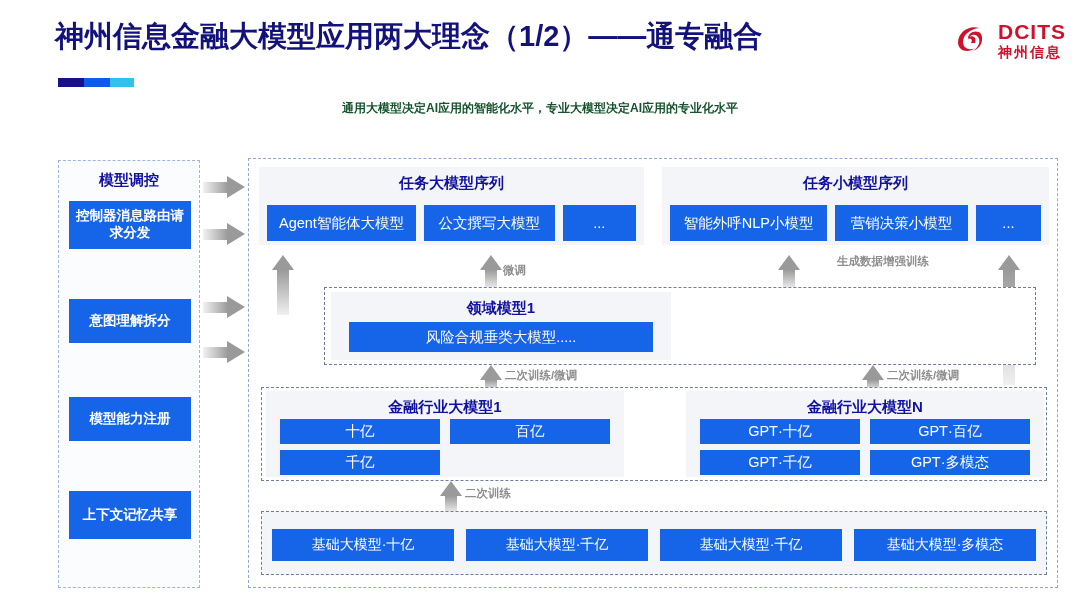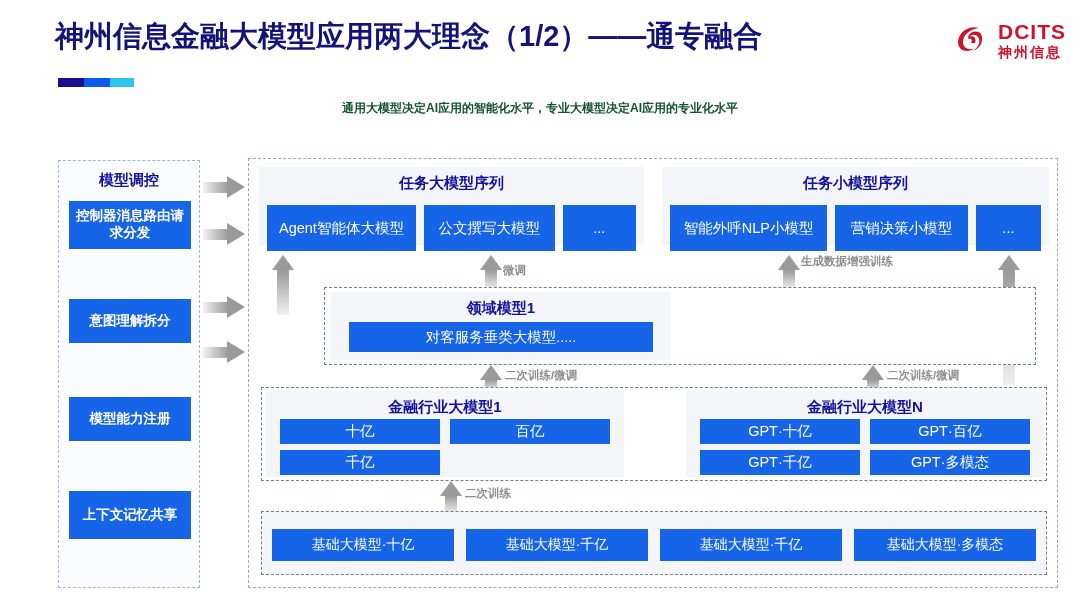--- a/index.html
+++ b/index.html
@@ -83,21 +83,21 @@
   .blue{
     background:#1665e8;color:#ffffff;font-size:14.5px;
     display:flex;align-items:center;justify-content:center;text-align:center;
     box-sizing:border-box;padding:2px 4px;white-space:nowrap;
   }
 
   
   .seq{position:absolute;top:8px;height:78px;background:#f3f5f8;}
   .seq-left{left:10px;width:385px;}
   .seq-right{left:413px;width:387px;}
-  .seq .row{position:absolute;top:38px;left:8px;right:8px;display:flex;gap:8px;height:46px;}
+  .seq .row{position:absolute;top:38px;left:8px;right:8px;display:flex;gap:8px;height:36px;}
 
   
   .dom-wrap{
     position:absolute;left:75px;top:128px;width:712px;height:78px;
     border:1px dashed #6f7ca0;box-sizing:border-box;background:#ffffff;
   }
   .dom{position:absolute;top:4px;height:68px;background:#f3f5f8;}
   .dom-left{left:6px;width:340px;}
   .dom-right{left:356px;width:350px;}
   .dom .bar{position:absolute;left:18px;right:18px;top:30px;height:30px;}
@@ -135,21 +135,21 @@
   }
   .uarrow .head{
     position:absolute;left:50%;transform:translateX(-50%);top:0;
     width:0;height:0;border-left:11px solid transparent;
     border-right:11px solid transparent;border-bottom:15px solid #9a9a9a;
   }
   .alabel{
     position:absolute;font-size:11.5px;font-weight:bold;color:#8e8e8e;
     white-space:nowrap;line-height:1.15;
   }
-  .alabel.two{white-space:normal;width:92px;text-align:center;}
+  .alabel.two{white-space:normal;width:92px;text-align:center;margin-left:36px;}
 
   
   .ua-tall-left{left:22px;top:96px;height:60px;width:24px;}
   .ua-tall-left .shaft{height:45px;}
   .ua-mid-left{left:230px;top:96px;height:34px;width:24px;}
   .ua-mid-left .shaft{height:19px;}
   .ua-mid-right{left:528px;top:96px;height:34px;width:24px;}
   .ua-mid-right .shaft{height:19px;}
   .ua-tall-right{left:748px;top:96px;height:130px;width:24px;}
   .ua-tall-right .shaft{height:115px;}
@@ -259,21 +259,21 @@
     <div class="alabel two lbl-gen">生成数据增强训练</div>
 
     <div class="uarrow ua-tall-right">
         <span class="head"></span>
         <span class="shaft"></span>
       </div>
 
     <div class="dom-wrap">
       <div class="dom dom-left">
         <div class="panel-h">领域模型1</div>
-        <div class="blue bar">对客服务垂类大模型.....</div>
+        <div class="blue bar">风险合规垂类大模型.....</div>
       </div>
     </div>
 
     <div class="uarrow ua-dom-left">
         <span class="head"></span>
         <span class="shaft"></span>
       </div>
     <div class="alabel lbl-dom-left">二次训练/微调</div>
     <div class="uarrow ua-dom-right">
         <span class="head"></span>

